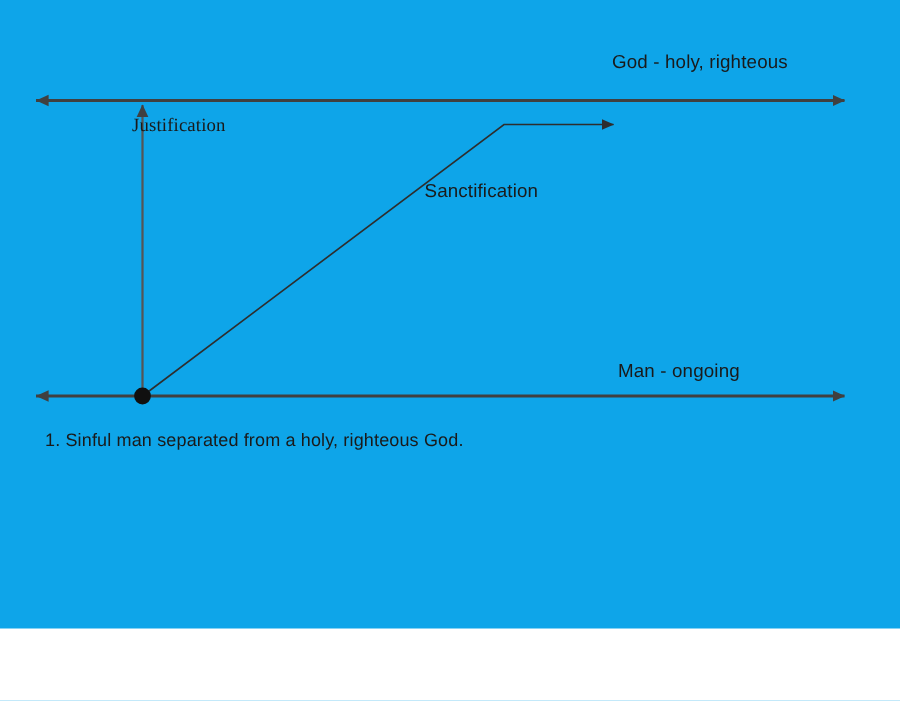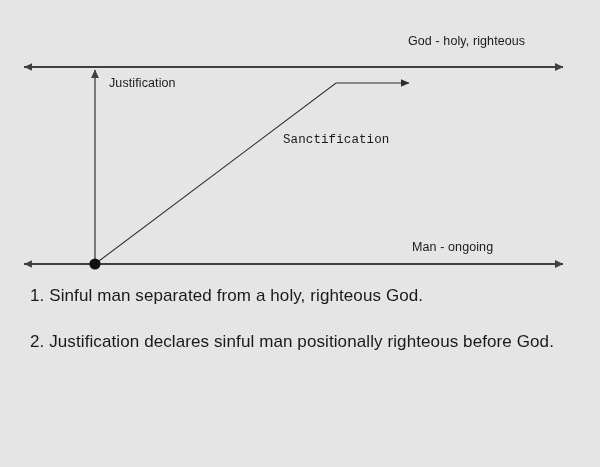--- a/index.html
+++ b/index.html
@@ -13,55 +13,55 @@
     font-family: "Liberation Sans", sans-serif;
     color: #1a1a1a;
     overflow: hidden;
     position: relative;
   }
   #slide {
     position: absolute;
     left: 0;
     top: 0;
     width: 600px;
-    height: 467px;
-    background: #e5e5e5;
+    height: 419px;
+    background: #0ea5e9;
   }
   #diagram-svg {
     position: absolute;
     left: 0;
     top: 0;
     width: 600px;
     height: 290px;
     display: block;
   }
   .diagram-label {
     position: absolute;
     font-size: 12.5px;
     line-height: 1.2;
     color: #1a1a1a;
     white-space: nowrap;
     letter-spacing: 0.1px;
   }
   #label-god       { left: 408px; top: 34px; }
   #label-man       { left: 412px; top: 240px; }
-  #label-justification { left: 109px; top: 76px; }
-  #label-sanctification { left: 283px; top: 133px; font-family: Liberation Mono, monospace; }
+  #label-justification { left: 88px; top: 76px; font-family: Liberation Serif, serif; }
+  #label-sanctification { left: 283px; top: 120px; }
 
   #points-list {
     position: absolute;
     left: 30px;
     top: 286px;
     width: 545px;
     margin: 0;
     padding: 0;
     list-style: none;
   }
   #points-list li {
-    font-size: 17px;
+    font-size: 12px;
     line-height: 1.2;
     color: #1a1a1a;
     margin: 0 0 26px 0;
     white-space: nowrap;
     letter-spacing: 0.1px;
   }
   #points-list li:last-child { margin-bottom: 0; }
 </style>
 </head>
 <body>
@@ -95,16 +95,15 @@
   <div class="diagram-label" id="label-god">God - holy, righteous</div>
 
   <div class="diagram-label" id="label-man">Man - ongoing</div>
 
   <div class="diagram-label" id="label-justification">Justification</div>
 
   <div class="diagram-label" id="label-sanctification">Sanctification</div>
 
   <ul id="points-list">
     <li>1. Sinful man separated from a holy, righteous God.</li>
-    <li>2. Justification declares sinful man positionally righteous before God.</li>
   </ul>
 
 </div>
 
 </body></html>

